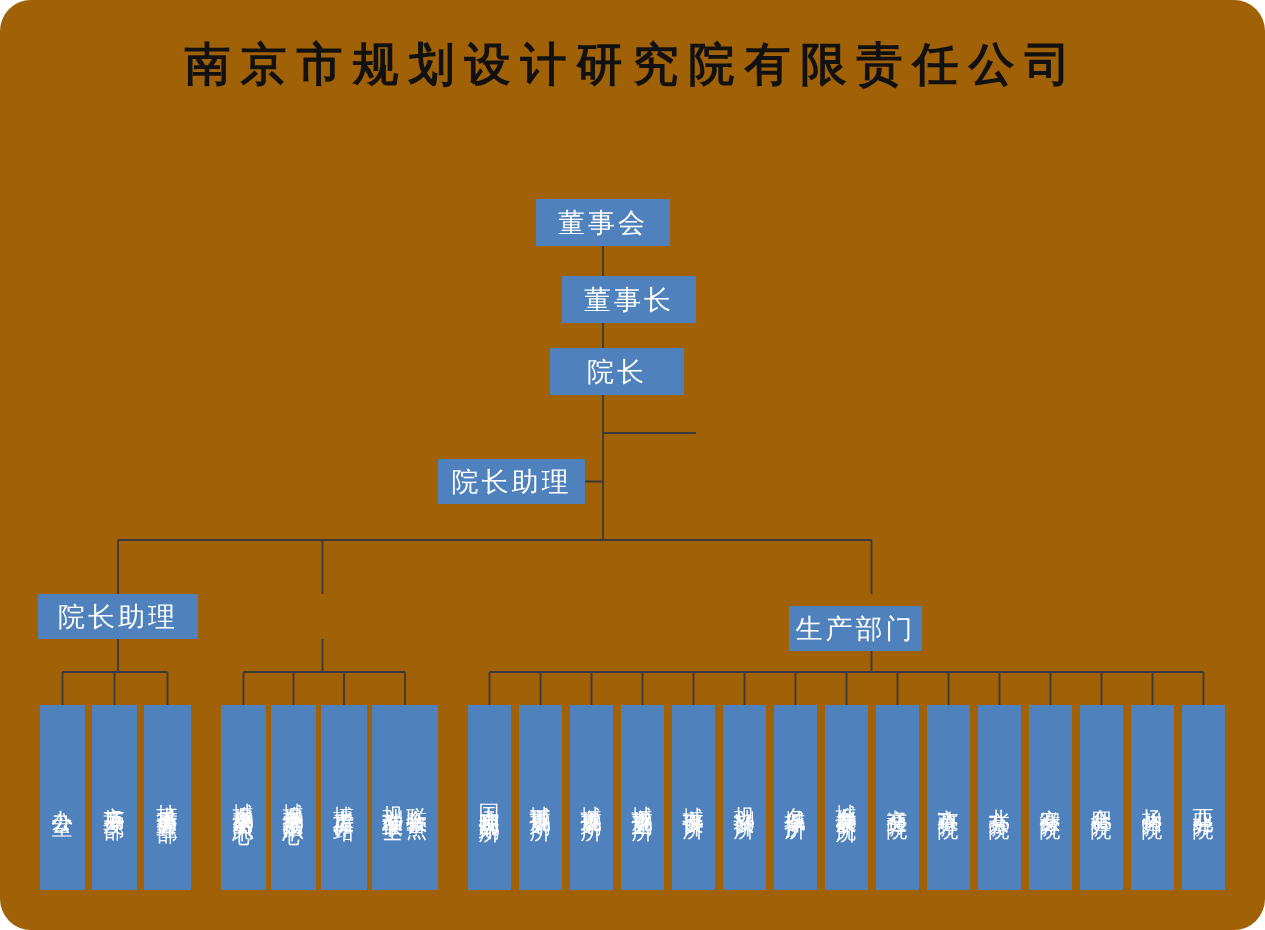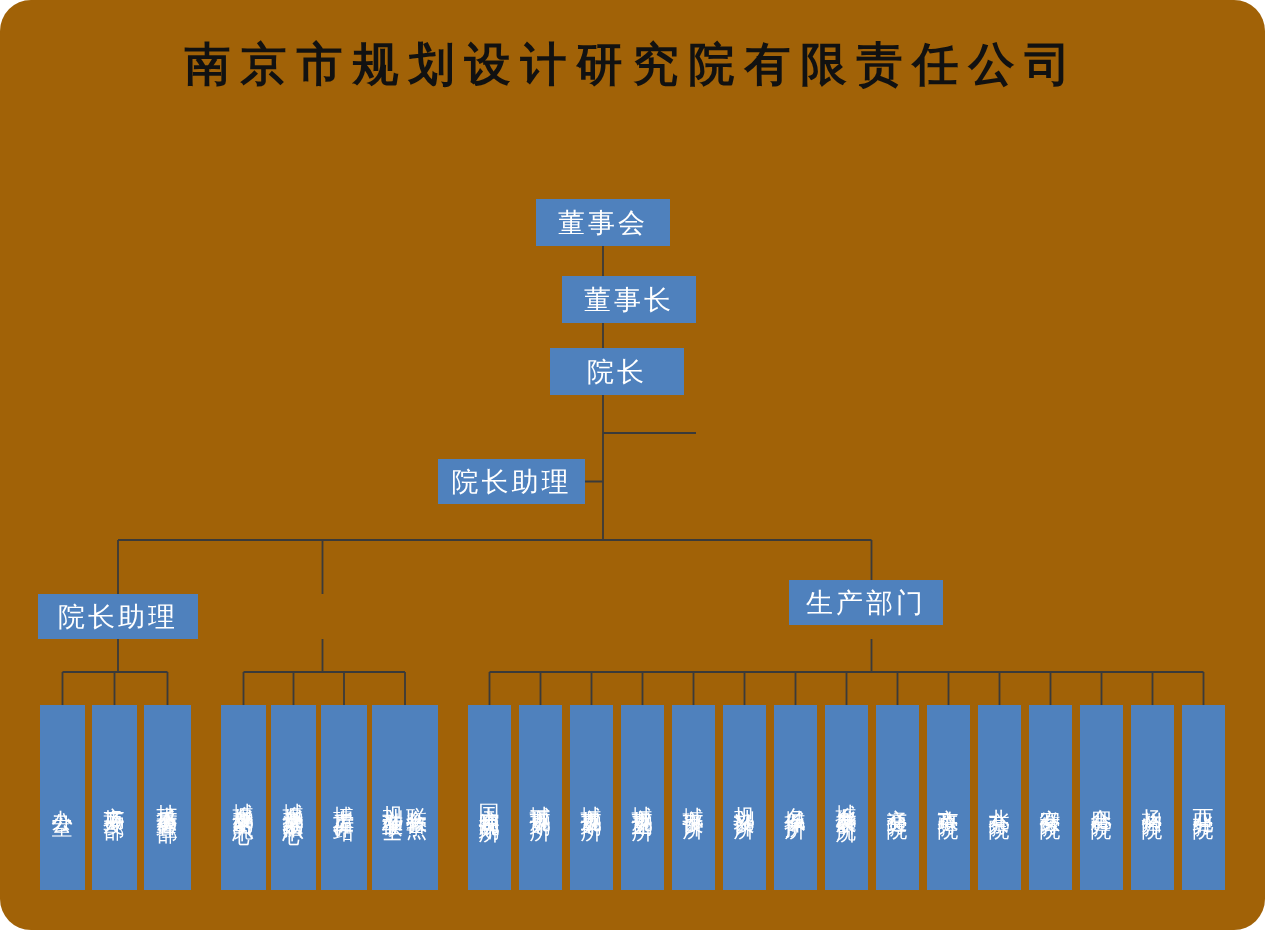--- a/index.html
+++ b/index.html
@@ -57,21 +57,21 @@
     <path d="M322.5 639 V672 M243.5 672 H405 M243.5 672 V705 M293.5 672 V705 M344 672 V705 M405 672 V705"></path>
     <path d="M871.5 639 V672 M489.5 672 H1203.5 M489.5 672 V705 M540.5 672 V705 M591.5 672 V705 M642.5 672 V705 M693.5 672 V705 M744.5 672 V705 M795.5 672 V705 M846.5 672 V705 M897.5 672 V705 M948.5 672 V705 M999.5 672 V705 M1050.5 672 V705 M1101.5 672 V705 M1152.5 672 V705 M1203.5 672 V705"></path>
   </svg>
 
   <div class="box hbox" style="left:536px;top:199px;width:134px;height:47px">董事会</div>
   <div class="box hbox" style="left:562px;top:276px;width:134px;height:47px">董事长</div>
   <div class="box hbox" style="left:550px;top:348px;width:134px;height:47px">院长</div>
   <div class="box hbox" style="left:438px;top:459px;width:147px;height:45px">院长助理</div>
 
   <div class="box hbox" style="left:38px;top:594px;width:160px;height:45px">院长助理</div>
-  <div class="box hbox" style="left:789px;top:580px;width:154px;height:45px">生产部门</div>
+  <div class="box hbox" style="left:789px;top:606px;width:133px;height:45px">生产部门</div>
 
   <div class="box vbox" style="left:40px;top:705px;width:45px;height:185px">
     <span class="vtext">办公室</span>
   </div>
   <div class="box vbox" style="left:92px;top:705px;width:45px;height:185px">
     <span class="vtext">市场开发部</span>
   </div>
   <div class="box vbox" style="left:144px;top:705px;width:47px;height:185px">
     <span class="vtext">技术质量管理部</span>
   </div>

